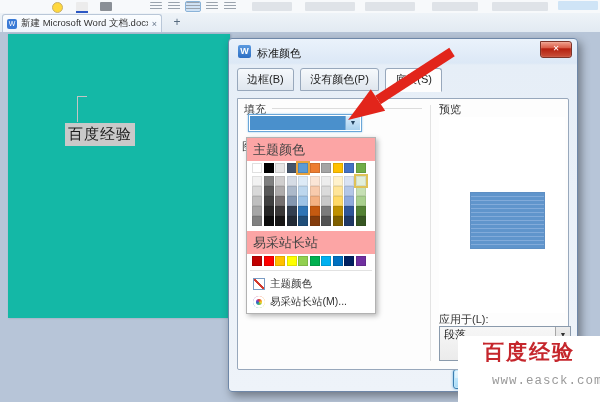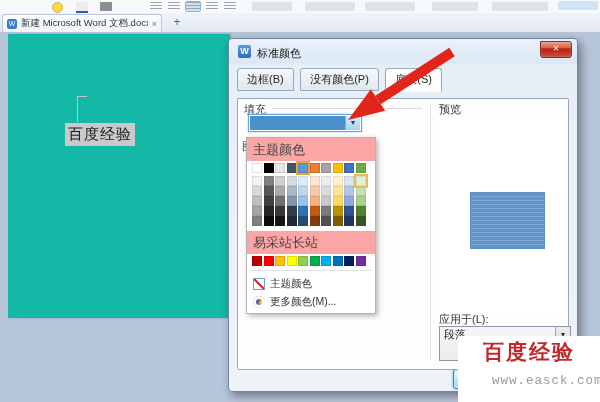--- a/index.html
+++ b/index.html
@@ -245,21 +245,21 @@
           <div class="sw" style="background: rgb(0, 32, 96);"></div>
           <div class="sw" style="background: rgb(112, 48, 160);"></div>
         </div>
       <div class="sep"></div>
       <div class="palitem">
         <span id="nocolor-icon"></span>
         <span>主题颜色</span>
       </div>
       <div class="palitem">
         <span id="morecolors-icon"></span>
-        <span>更多颜色(M)...</span>
+        <span>易采站长站(M)...</span>
       </div>
     </div>
 
     <div id="vsep"></div>
     <span class="grouplabel" style="left:201px;top:3px">预览</span>
     <div id="previewbox">
       <div style="position:absolute;left:31px;top:75px;width:75px;height:57px;
         background:repeating-linear-gradient(180deg,#6095cc 0 3px,#82abda 3px 4px);border:1px solid #5e8fc4;box-sizing:border-box"></div>
     </div>
 

